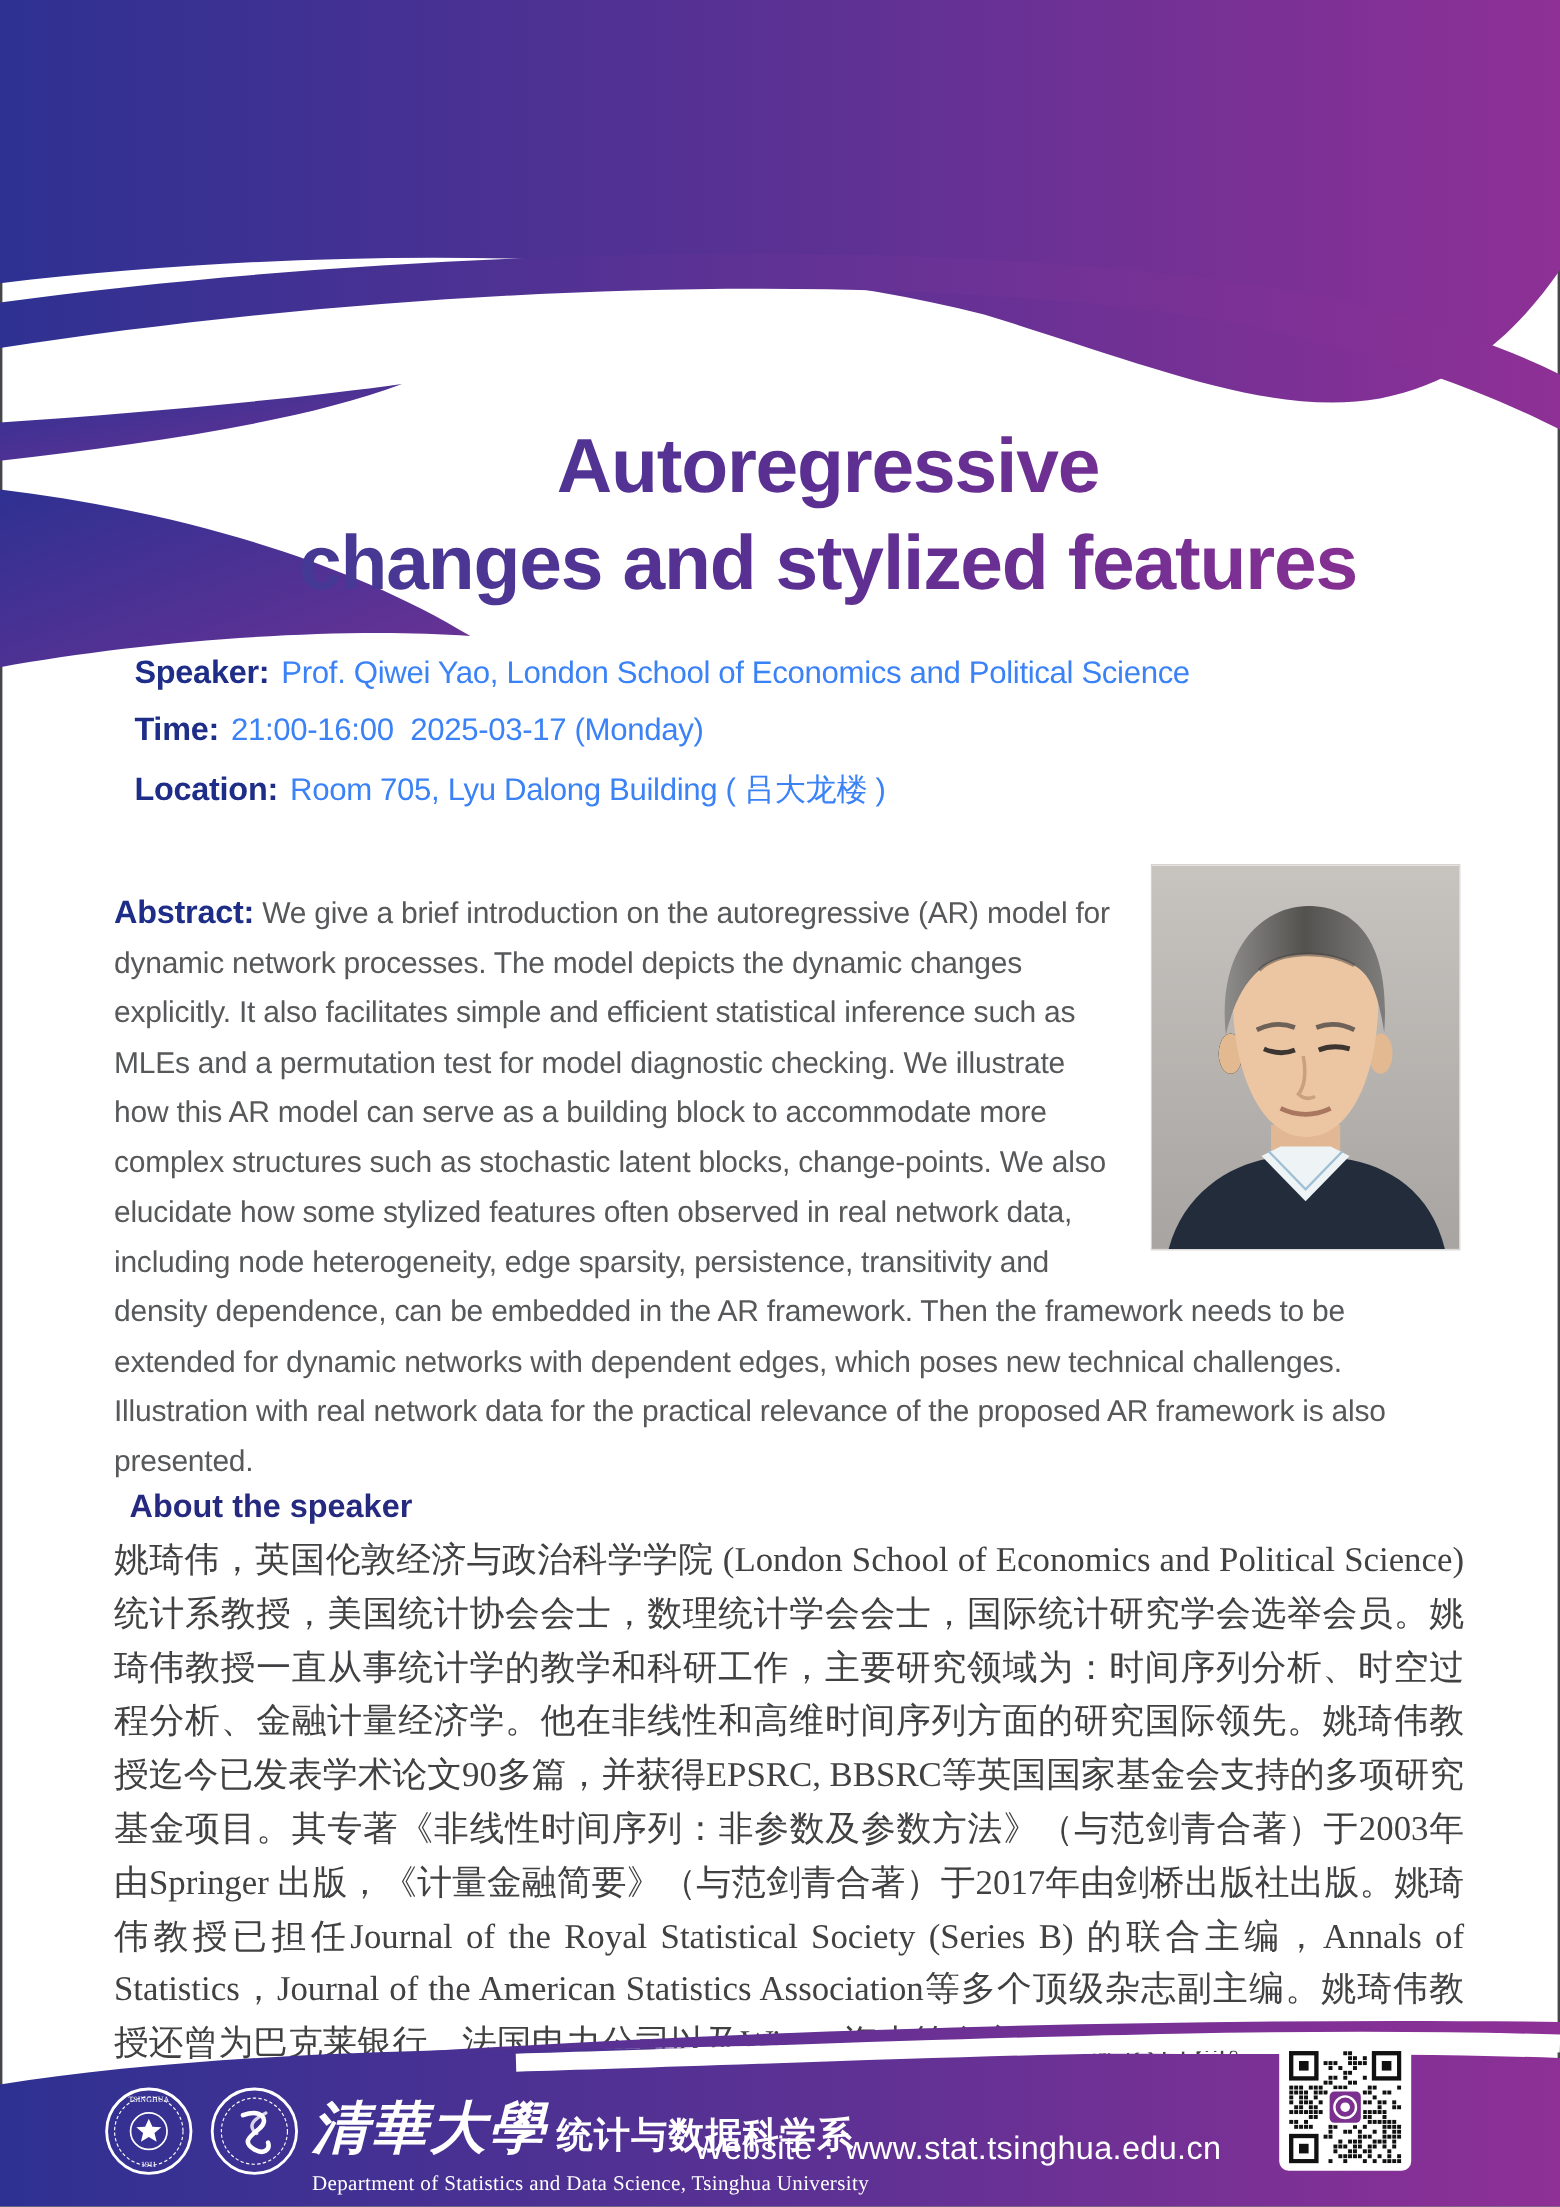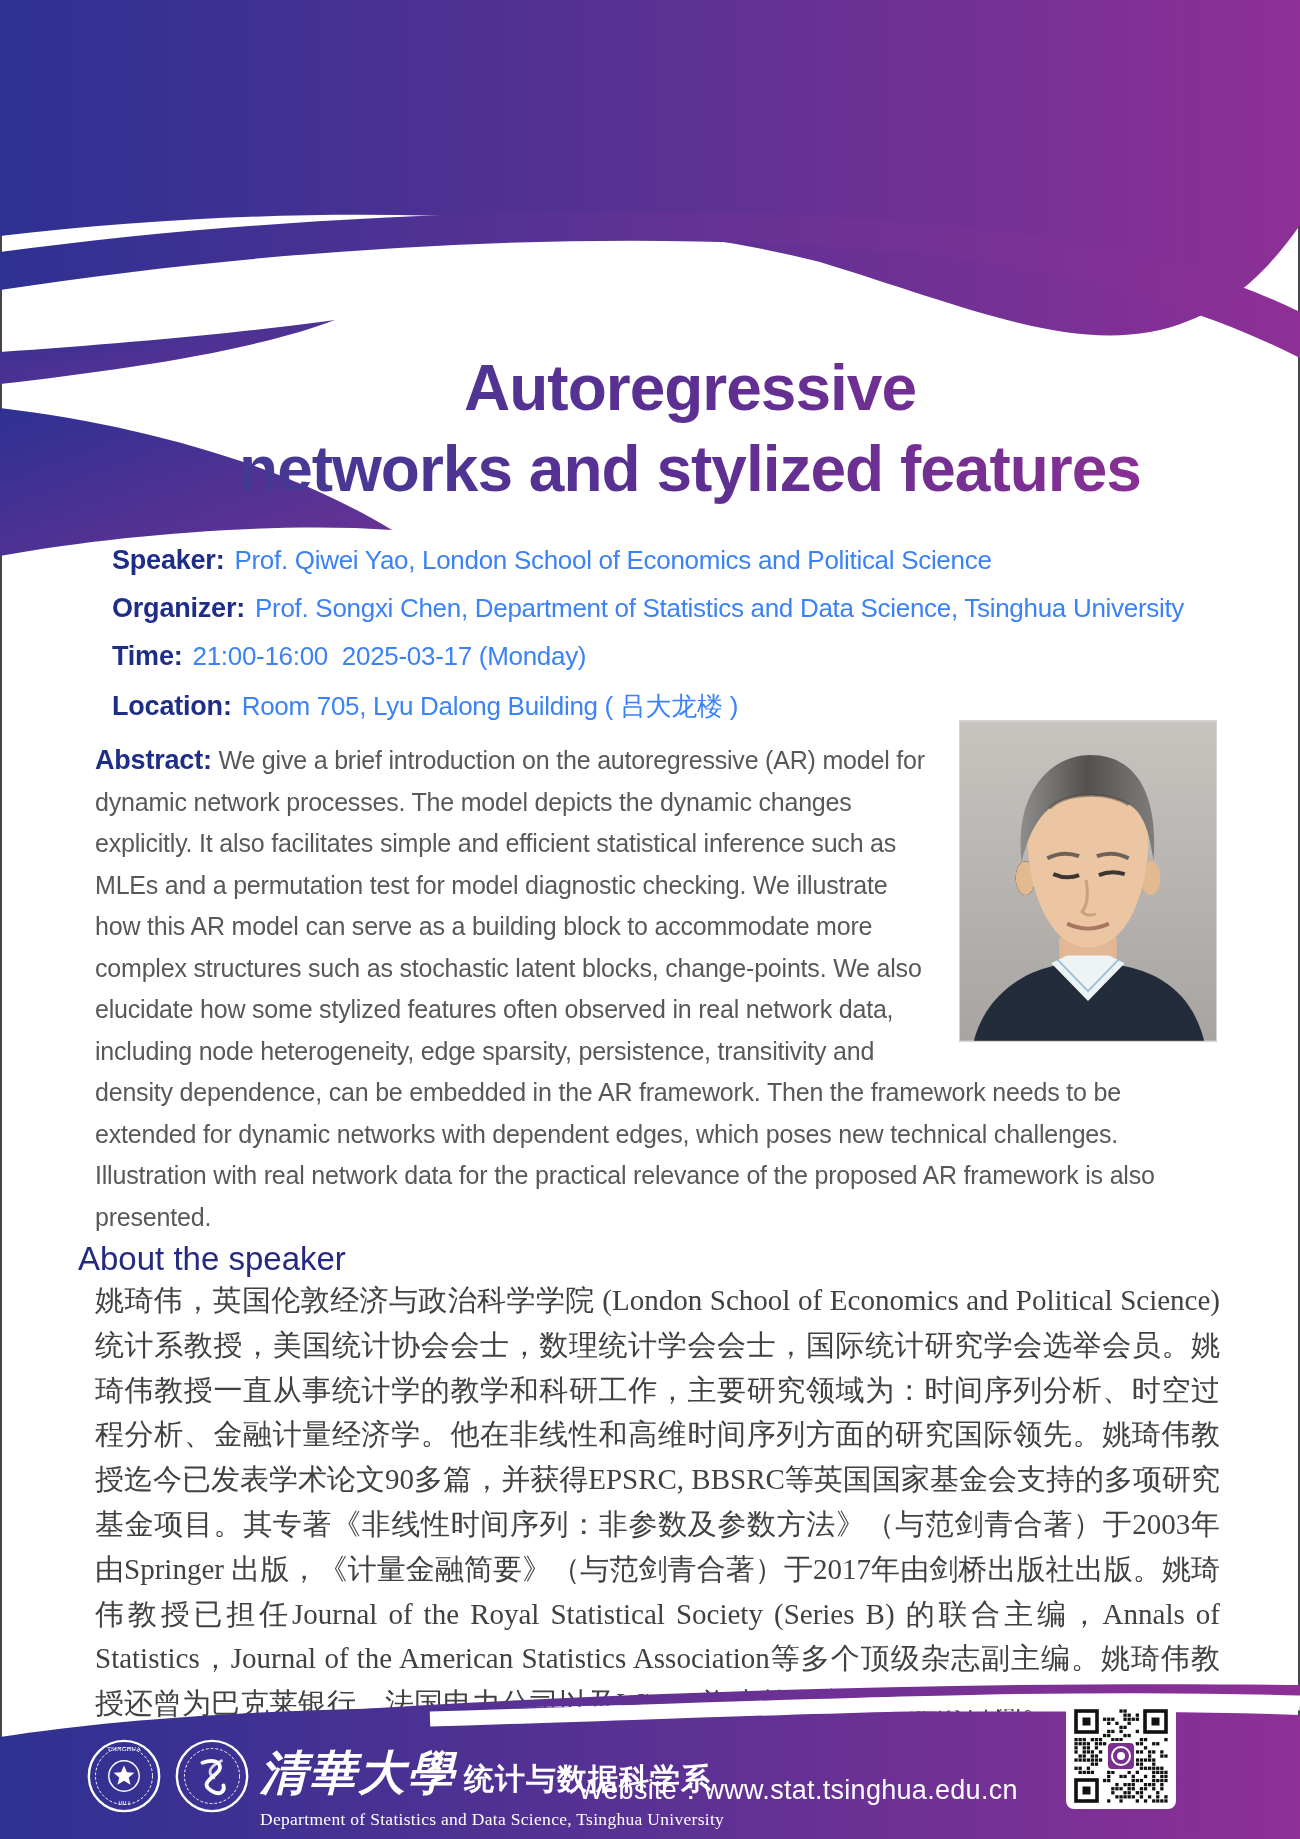--- a/index.html
+++ b/index.html
@@ -29,22 +29,22 @@
   .detail-value{color:#3b82f6;font-size:26px;letter-spacing:-.3px;margin-left:10px;white-space:pre;}
   
   .abstract{position:absolute;left:95px;top:740px;width:1122px;
     color:#57585a;font-size:25px;line-height:41.5px;letter-spacing:-.2px;text-align:left;}
   .abstract-label{font-weight:bold;color:#1e2d87;font-size:27px;text-align:right;}
   .speaker-photo{
     float:right;width:258px;height:322px;margin:-20px 0 14px 26px;
     border:1px solid #d6d3d0;box-sizing:border-box;
   }
   
-  .about-heading{position:absolute;left:78px;top:1240px;
-    font-weight:normal;color:#252a80;font-size:33px;}
+  .about-heading{position:absolute;left:108px;top:1240px;
+    font-weight:bold;color:#252a80;font-size:27px;}
   .bio{position:absolute;left:95px;top:1278px;width:1125px;
     font-family:"Liberation Serif", serif;color:#414042;
     font-size:29px;line-height:44.8px;text-align:justify;}
   
   .footer-svg{position:absolute;left:0;bottom:0;}
   .footer-content{position:absolute;left:0;top:1700px;width:1300px;color:#fff;}
   .seal{position:absolute;top:38px;}
   .seal-1{left:86px;}
   .seal-2{left:174px;}
   .dept-block{position:absolute;left:260px;top:42px;text-align:right;}
@@ -86,31 +86,27 @@
     <path fill="url(#gRibbon)" d="M0,270 C340,224 760,216 1020,252 C1140,268 1230,296 1300,330 L1300,376 C1210,330 1080,288 920,272 C640,244 300,262 0,308 Z" transform="translate(0,-18)"></path>
 
     <path fill="url(#gCorner)" d="M0,352 C120,344 250,332 335,320 C250,352 120,370 0,384 Z"></path>
 
     <path fill="url(#gCorner)" d="M0,408 C150,426 290,468 392,530 C280,522 120,534 0,556 Z"></path>
   </svg>
 
 
   <h1 class="talk-title" style="margin:0;padding-left:40px;">
     <span>Autoregressive</span><br>
-    <span>networks and stylized features</span>
+    <span>changes and stylized features</span>
   </h1>
 
   <div class="details">
     <div class="detail-row">
       <span class="detail-label">Speaker:</span>
       <span class="detail-value">Prof. Qiwei Yao, London School of Economics and Political Science</span>
-    </div>
-    <div class="detail-row">
-      <span class="detail-label">Organizer:</span>
-      <span class="detail-value">Prof. Songxi Chen, Department of Statistics and Data Science, Tsinghua University</span>
     </div>
     <div class="detail-row">
       <span class="detail-label">Time:</span>
       <span class="detail-value">21:00-16:00  2025-03-17 (Monday)</span>
     </div>
     <div class="detail-row">
       <span class="detail-label">Location:</span>
       <span class="detail-value">Room 705, Lyu Dalong Building ( 吕大龙楼 )</span>
     </div>
   </div>

